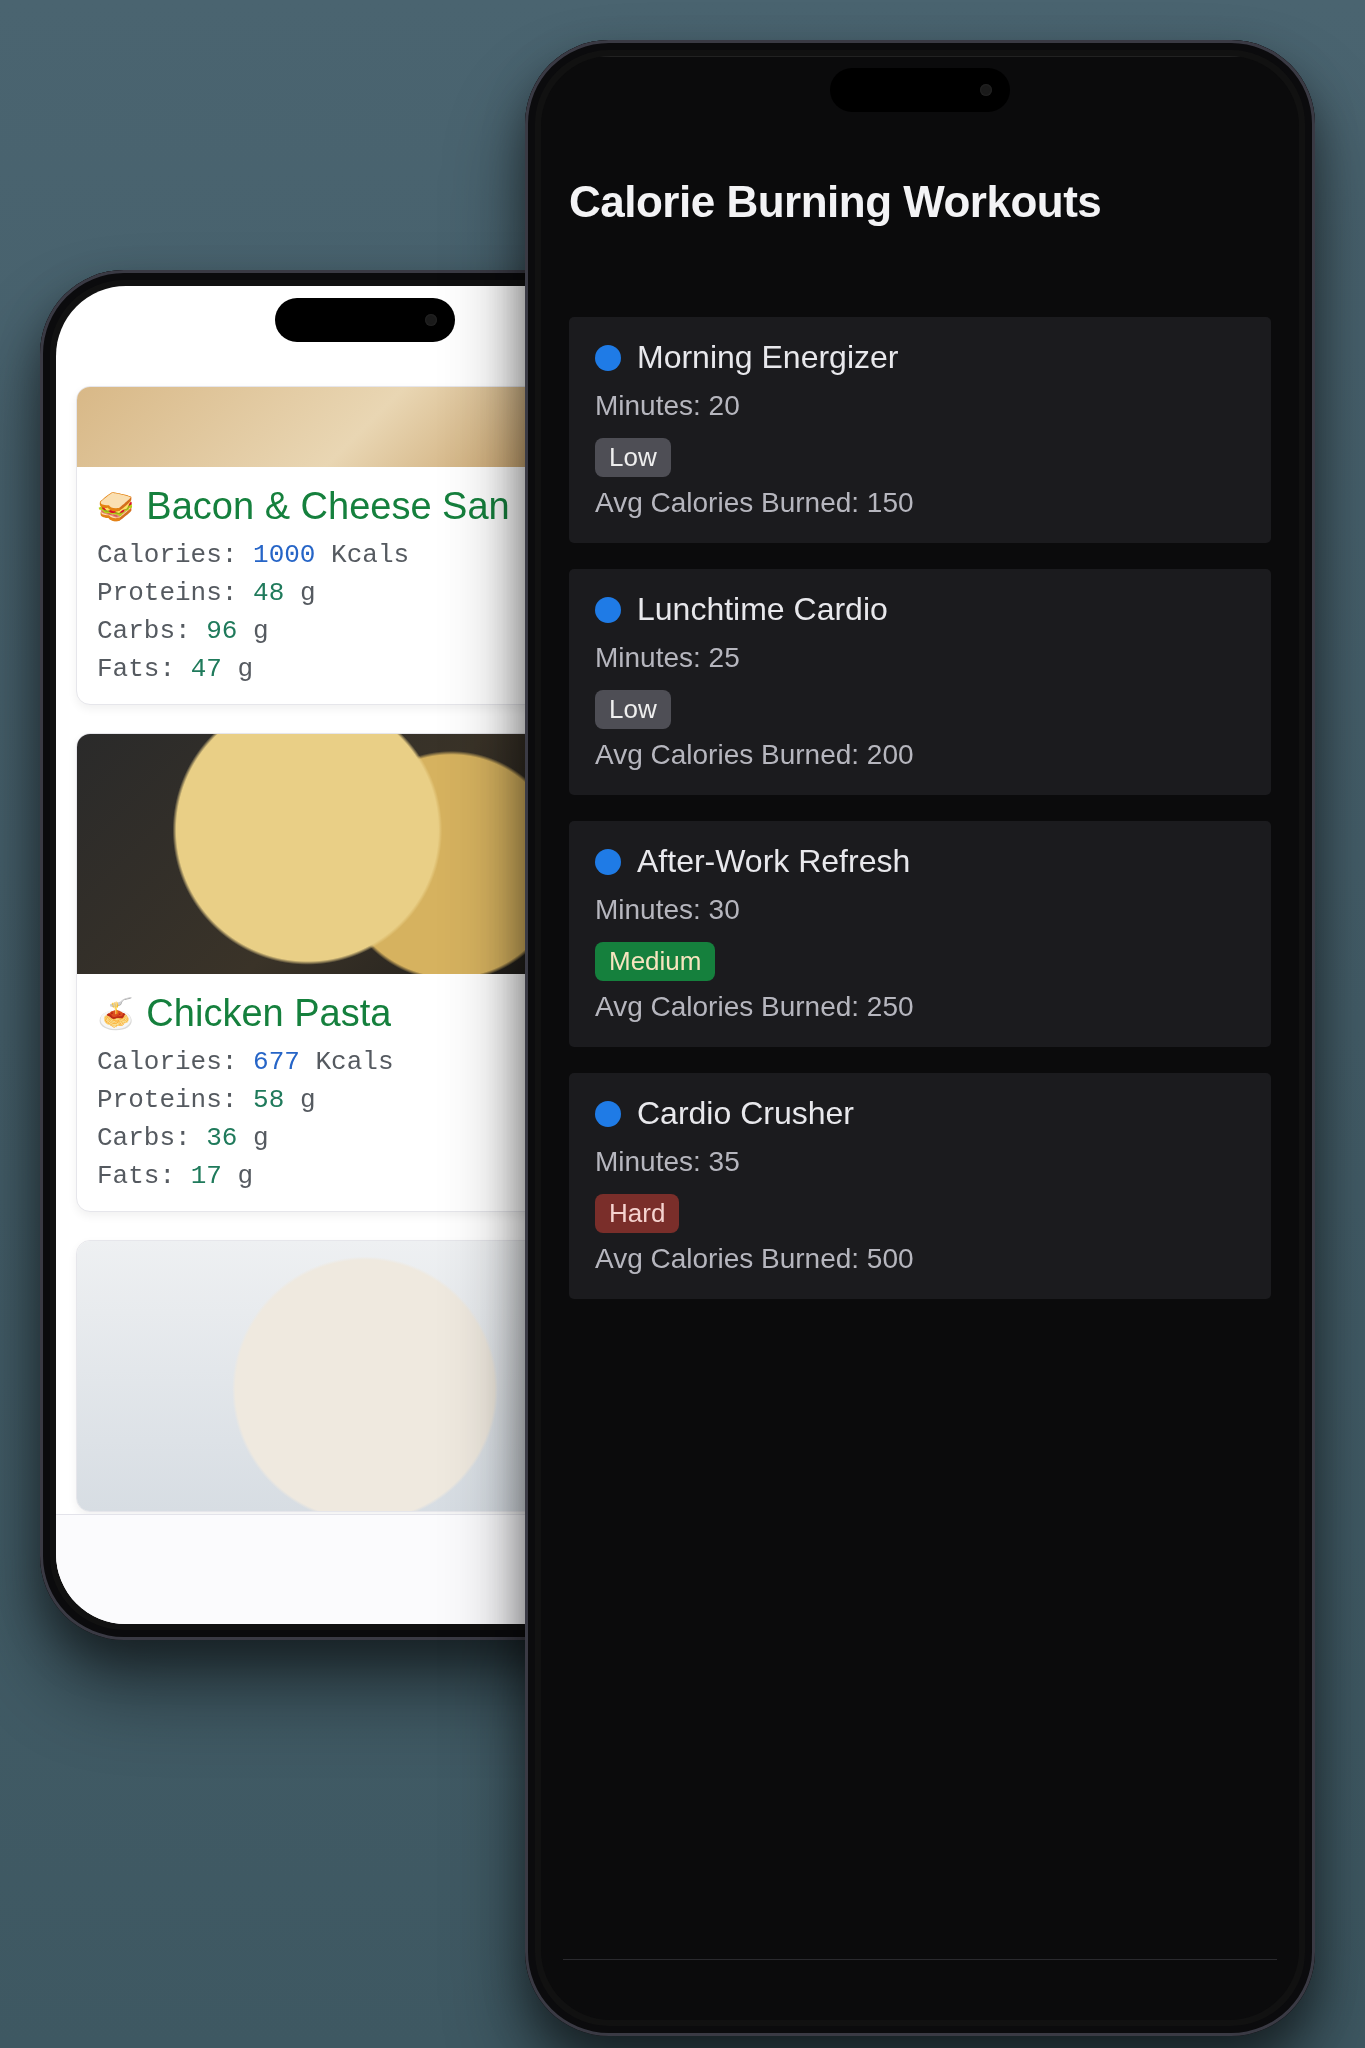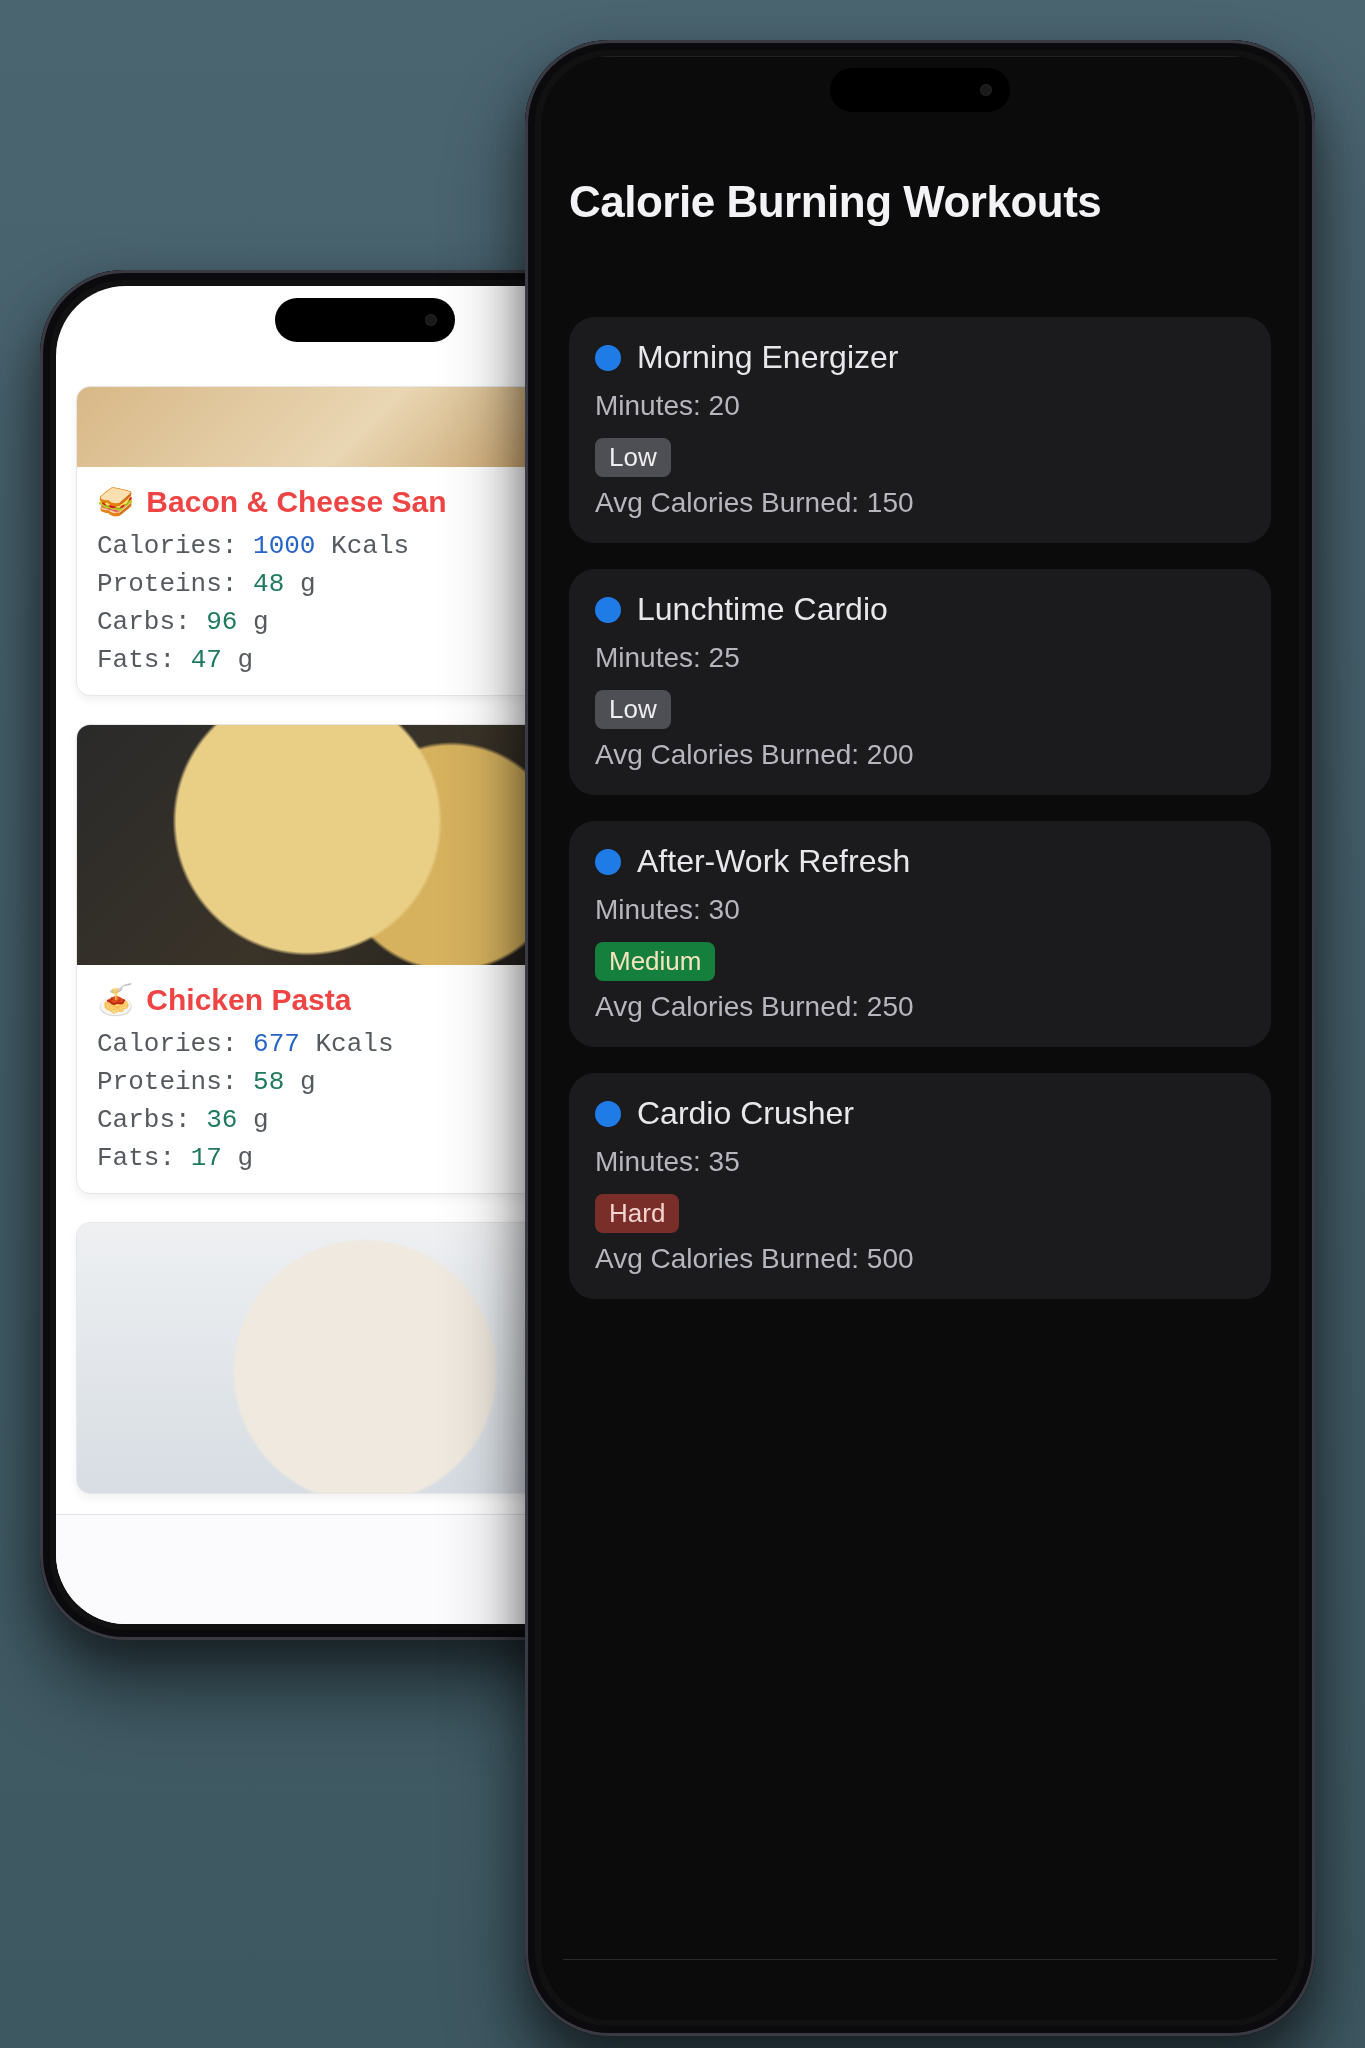--- a/index.html
+++ b/index.html
@@ -114,23 +114,23 @@
     display:flex;
     align-items:center;
     gap:12px;
     margin-bottom:12px;
   }
   .food-emoji {
     font-size:30px;
     line-height:1;
   }
   .food-title {
-    font-size:30px;
-    font-weight:700;
-    color:#ef4444;
+    font-size:38px;
+    font-weight:400;
+    color:#15803d;
     white-space:nowrap;
     overflow:hidden;
   }
   .nutri-line {
     font-size:26px;
     color:#555a60;
     margin-top:8px;
     font-family:Liberation Mono, monospace;
   }
   .nutri-val { color:#1f7a5b; }
@@ -195,21 +195,21 @@
   }
   .dark-title {
     font-size:44px;
     font-weight:700;
     color:#f3f3f5;
     letter-spacing:-0.5px;
     margin-bottom:90px;
   }
   .workout-card {
     background:#1b1b1e;
-    border-radius:26px;
+    border-radius:5px;
     padding:22px 26px 24px;
     margin-bottom:26px;
   }
   .wc-title-row{
     display:flex; align-items:center; gap:16px;
     margin-bottom:14px;
   }
   .blue-dot{
     width:26px; height:26px; border-radius:50%;
     background:#1f7be6;

